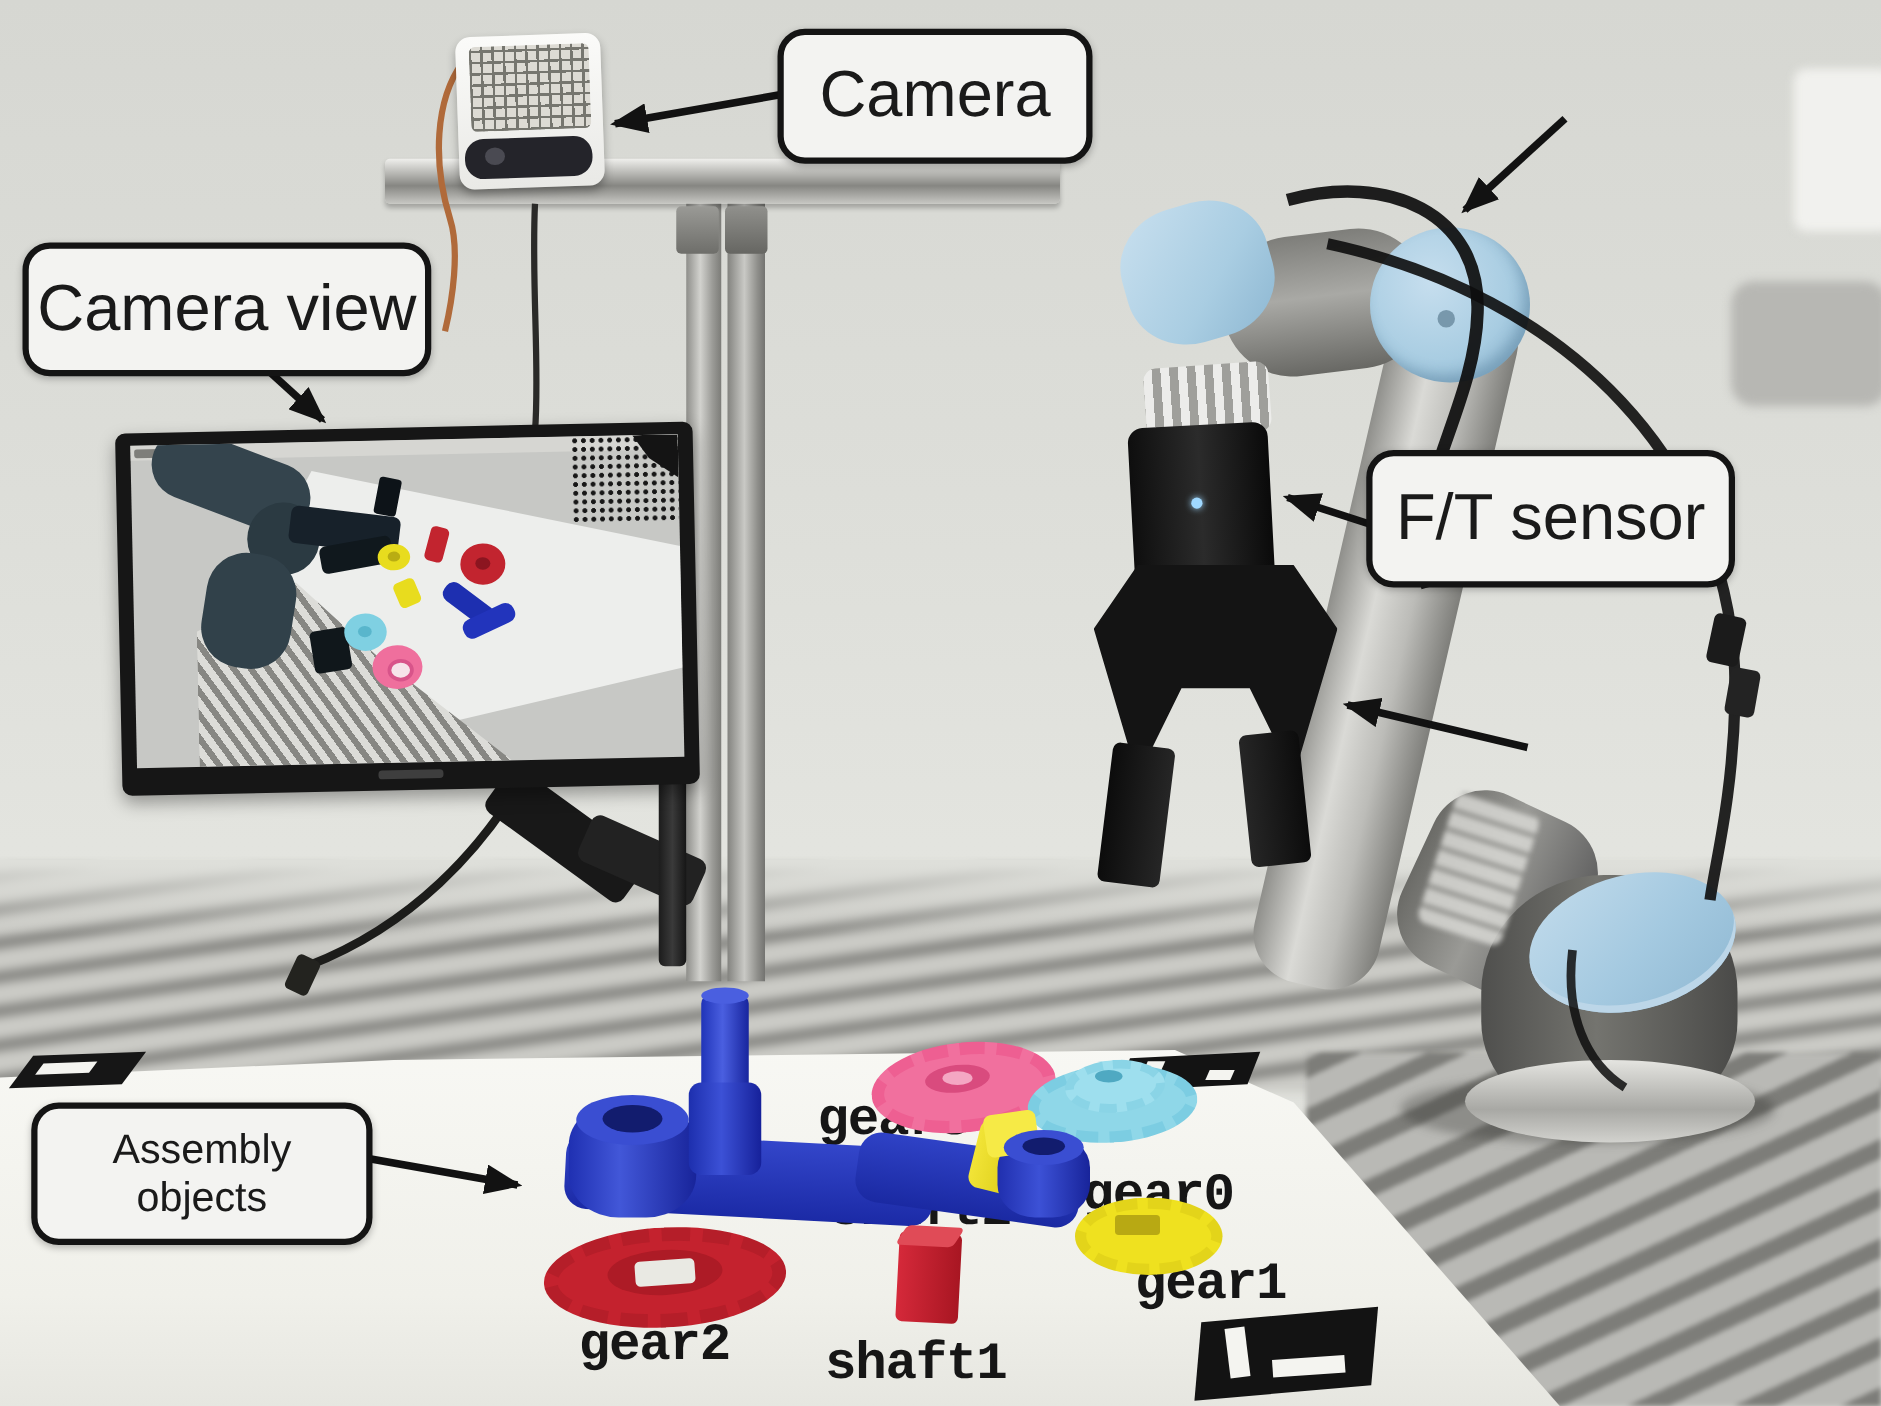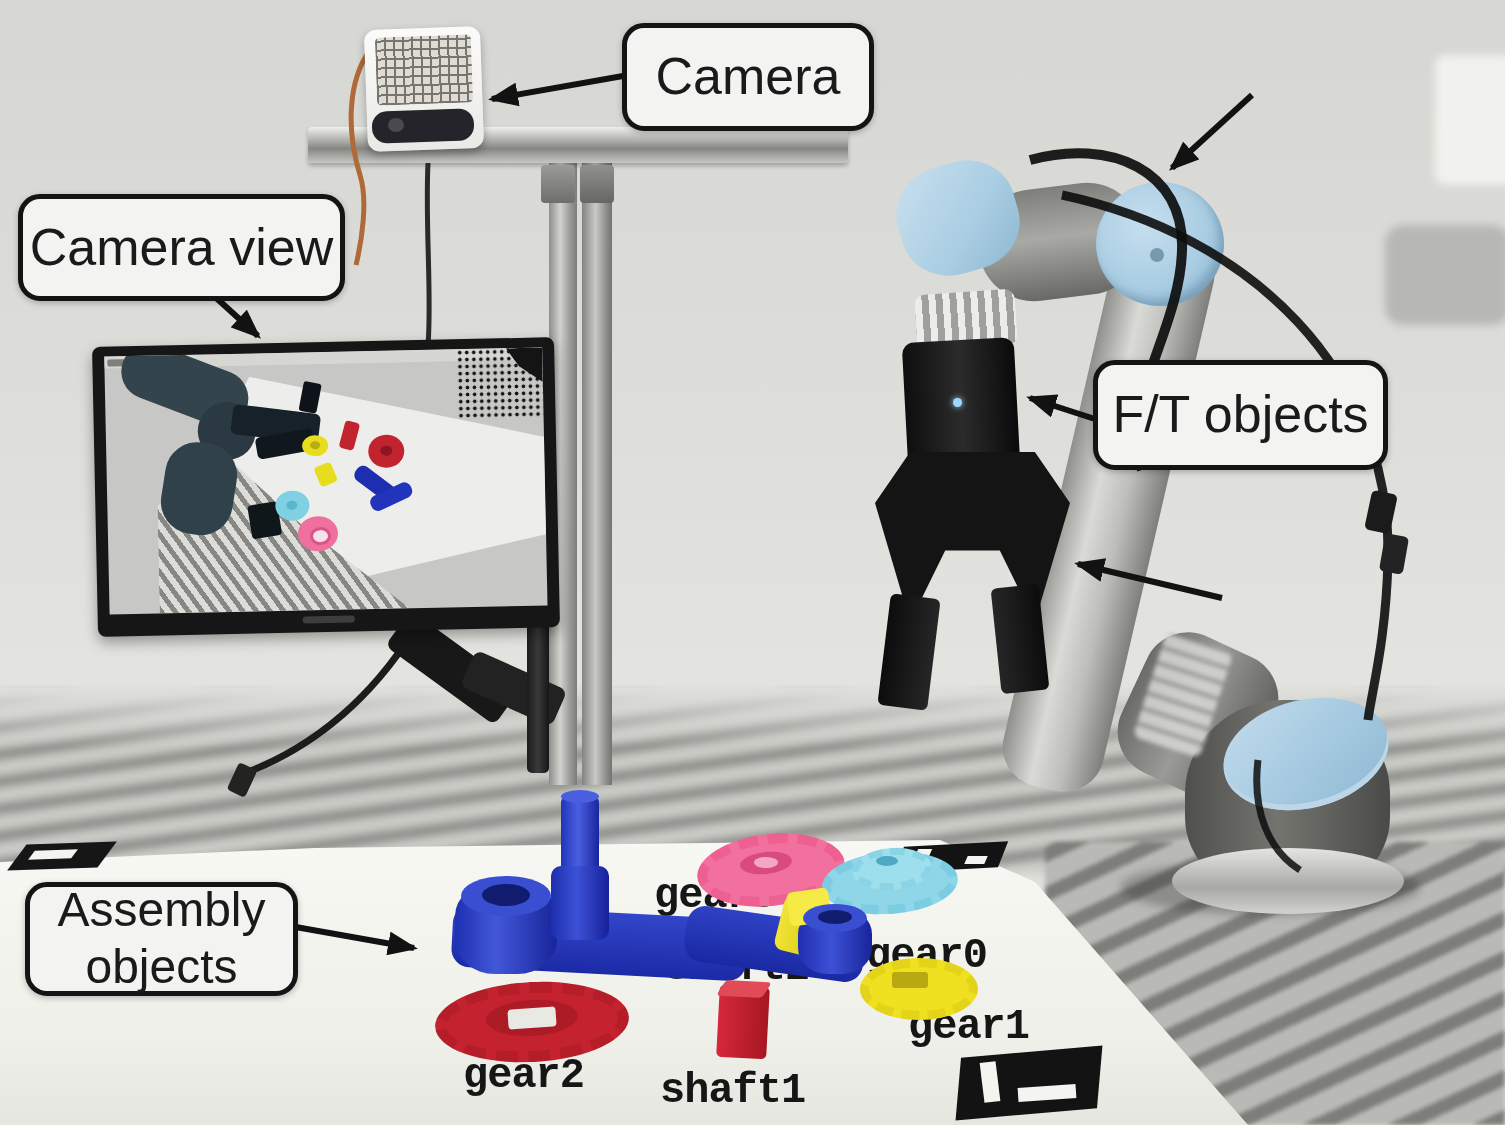--- a/index.html
+++ b/index.html
@@ -246,20 +246,20 @@
     <line x1="290" y1="926" x2="414" y2="948" stroke="#121212" stroke-width="6" marker-end="url(#ah)"></line>
   </svg>
 
   <div class="callout" style="left:622px;top:23px;width:242px;height:98px;">
     <span>Camera</span>
   </div>
   <div class="callout" style="left:18px;top:170px;width:317px;height:97px;margin-top:24px;">
     <span>Camera view</span>
   </div>
   <div class="callout" style="left:1093px;top:360px;width:285px;height:100px;">
-    <span>F/T objects</span>
-  </div>
-  <div class="callout" style="left:25px;top:882px;width:263px;height:104px;font-size:48px;line-height:1.18;">
+    <span>F/T sensor</span>
+  </div>
+  <div class="callout" style="left:25px;top:882px;width:263px;height:104px;font-size:33px;line-height:1.18;">
     <span>Assembly
 objects</span>
   </div>
 
 </div>
 
 </body></html>

